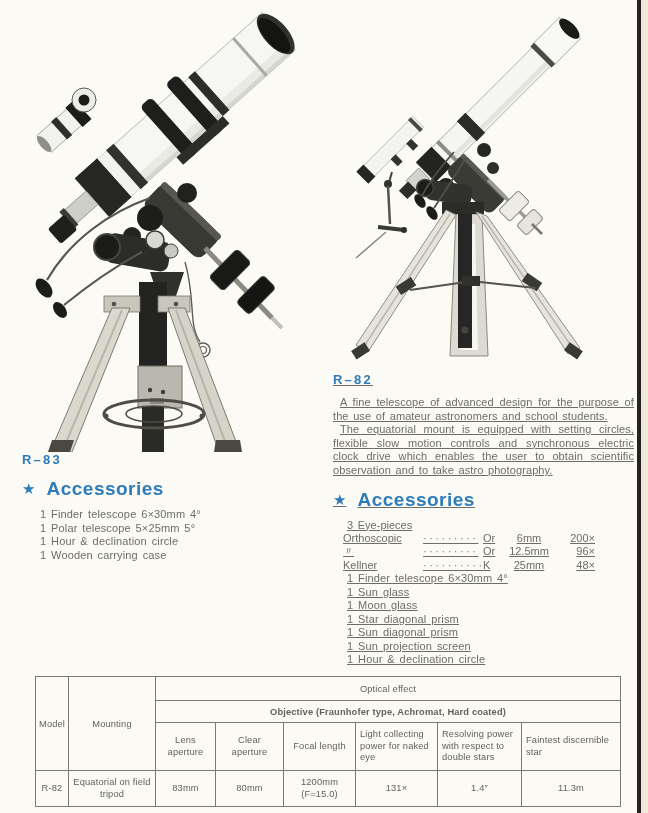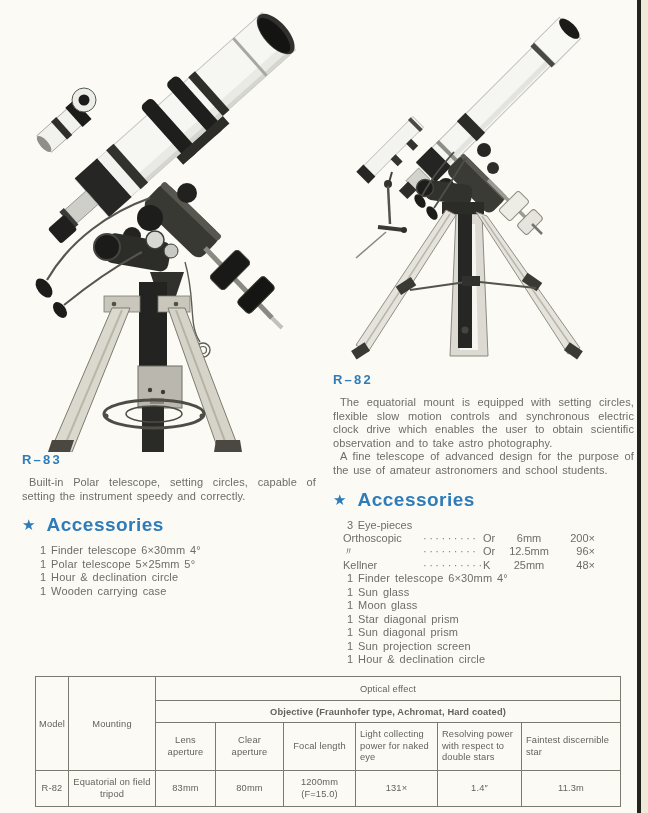--- a/index.html
+++ b/index.html
@@ -9,21 +9,21 @@
   
   .scan-line { position: absolute; left: 637px; top: 0; width: 4px; height: 813px; background: #23231f; }
   .scan-strip { position: absolute; left: 641px; top: 0; width: 7px; height: 813px; background: #efe9d8; }
 
   .photo { position: absolute; }
   #r83-photo { left: 0; top: 0; }
   #r82-photo { left: 330px; top: 0; }
 
   .text-col { position: absolute; color: #6e6d67; }
   #r83-text { left: 22px; top: 452px; width: 294px; }
-  #r82-text { left: 333px; top: 372px; width: 301px; }
+  #r82-text { left: 333px; top: 372px; width: 301px; text-decoration: underline; }
 
   .model-heading { color: #2e7cb9; font-size: 13px; font-weight: bold; letter-spacing: 2.2px; margin-bottom: 9px; }
   .body-para { font-size: 11px; line-height: 13.6px; text-align: justify; text-indent: 7px; letter-spacing: 0.1px; word-spacing: 1.4px; color: #6e6d67; }
   .acc-heading { display: flex; align-items: center; margin-top: 11px; margin-bottom: 8px; color: #2e7cb9; }
   .acc-star { font-size: 15px; margin-right: 11px; }
   .acc-label { font-size: 19px; font-weight: bold; letter-spacing: 0.5px; }
   .acc-list .acc-item { font-size: 11px; line-height: 13.5px; padding-left: 18px; letter-spacing: 0.15px; word-spacing: 1.6px; white-space: nowrap; }
   #r82-text .acc-list .acc-item { padding-left: 14px; }
 
   .ep-count { font-size: 11px; line-height: 13.5px; padding-left: 14px; word-spacing: 1.6px; }
@@ -224,37 +224,36 @@
     <g transform="translate(244,350) rotate(35)">
         <rect x="-8" y="-4" width="16" height="10" fill="#3a3a34"></rect>
       </g>
     <line x1="80" y1="290" x2="136" y2="282" stroke="#55534d" stroke-width="2"></line>
     <line x1="150" y1="282" x2="206" y2="288" stroke="#55534d" stroke-width="2"></line>
     <rect x="132" y="276" width="18" height="10" fill="#30302c"></rect>
   </svg>
 
   <div id="r83-text" class="text-col">
     <div class="model-heading">R–83</div>
-    <p class="body-para">Built-in Polar telescope, setting circles, capable of setting the instrument speedy and correctly.</p>
     <div class="acc-heading">
       <span class="acc-star">★</span>
       <span class="acc-label">Accessories</span>
     </div>
     <div class="acc-list">
       <div class="acc-item">1 Finder telescope 6×30mm 4°</div>
       <div class="acc-item">1 Polar telescope 5×25mm 5°</div>
       <div class="acc-item">1 Hour &amp; declination circle</div>
       <div class="acc-item">1 Wooden carrying case</div>
     </div>
   </div>
 
   <div id="r82-text" class="text-col">
     <div class="model-heading">R–82</div>
+    <p class="body-para">A fine telescope of advanced design for the purpose of the use of amateur astronomers and school students.</p>
     <p class="body-para">The equatorial mount is equipped with setting circles, flexible slow motion controls and synchronous electric clock drive which enables the user to obtain scientific observation and to take astro photography.</p>
-    <p class="body-para">A fine telescope of advanced design for the purpose of the use of amateur astronomers and school students.</p>
     <div class="acc-heading">
       <span class="acc-star">★</span>
       <span class="acc-label">Accessories</span>
     </div>
     <div class="ep-count">3 Eye-pieces</div>
     <div class="ep-row">
       <span class="ep-name">Orthoscopic</span>
       <span class="ep-leader">·········</span>
       <span class="ep-code">Or</span>
       <span class="ep-size">6mm</span>

